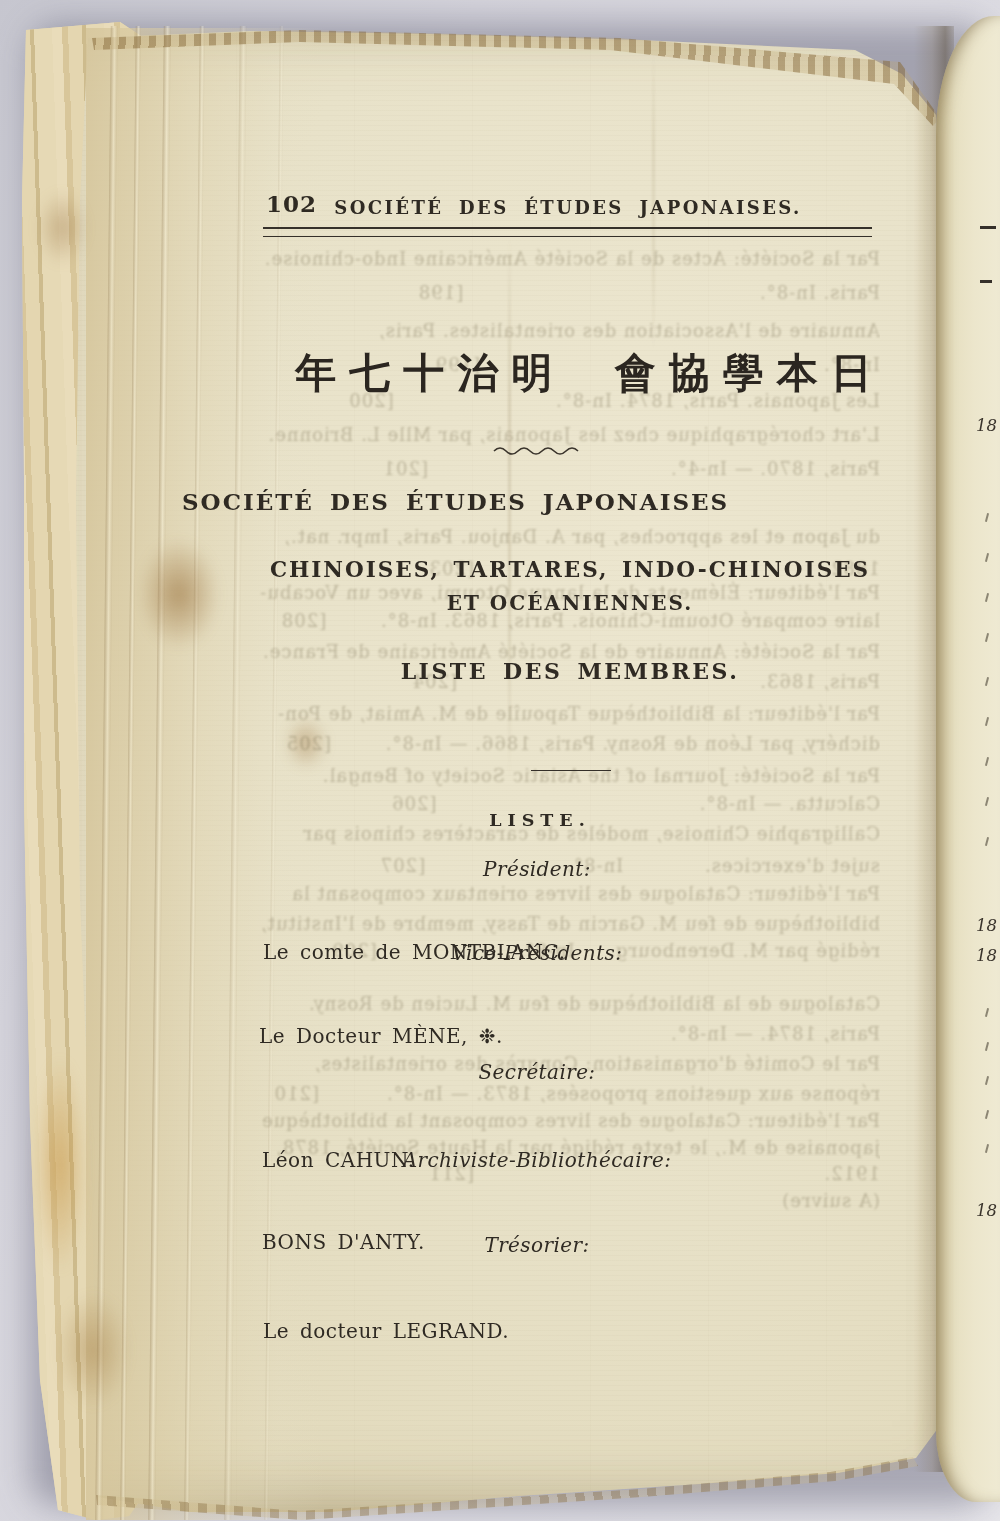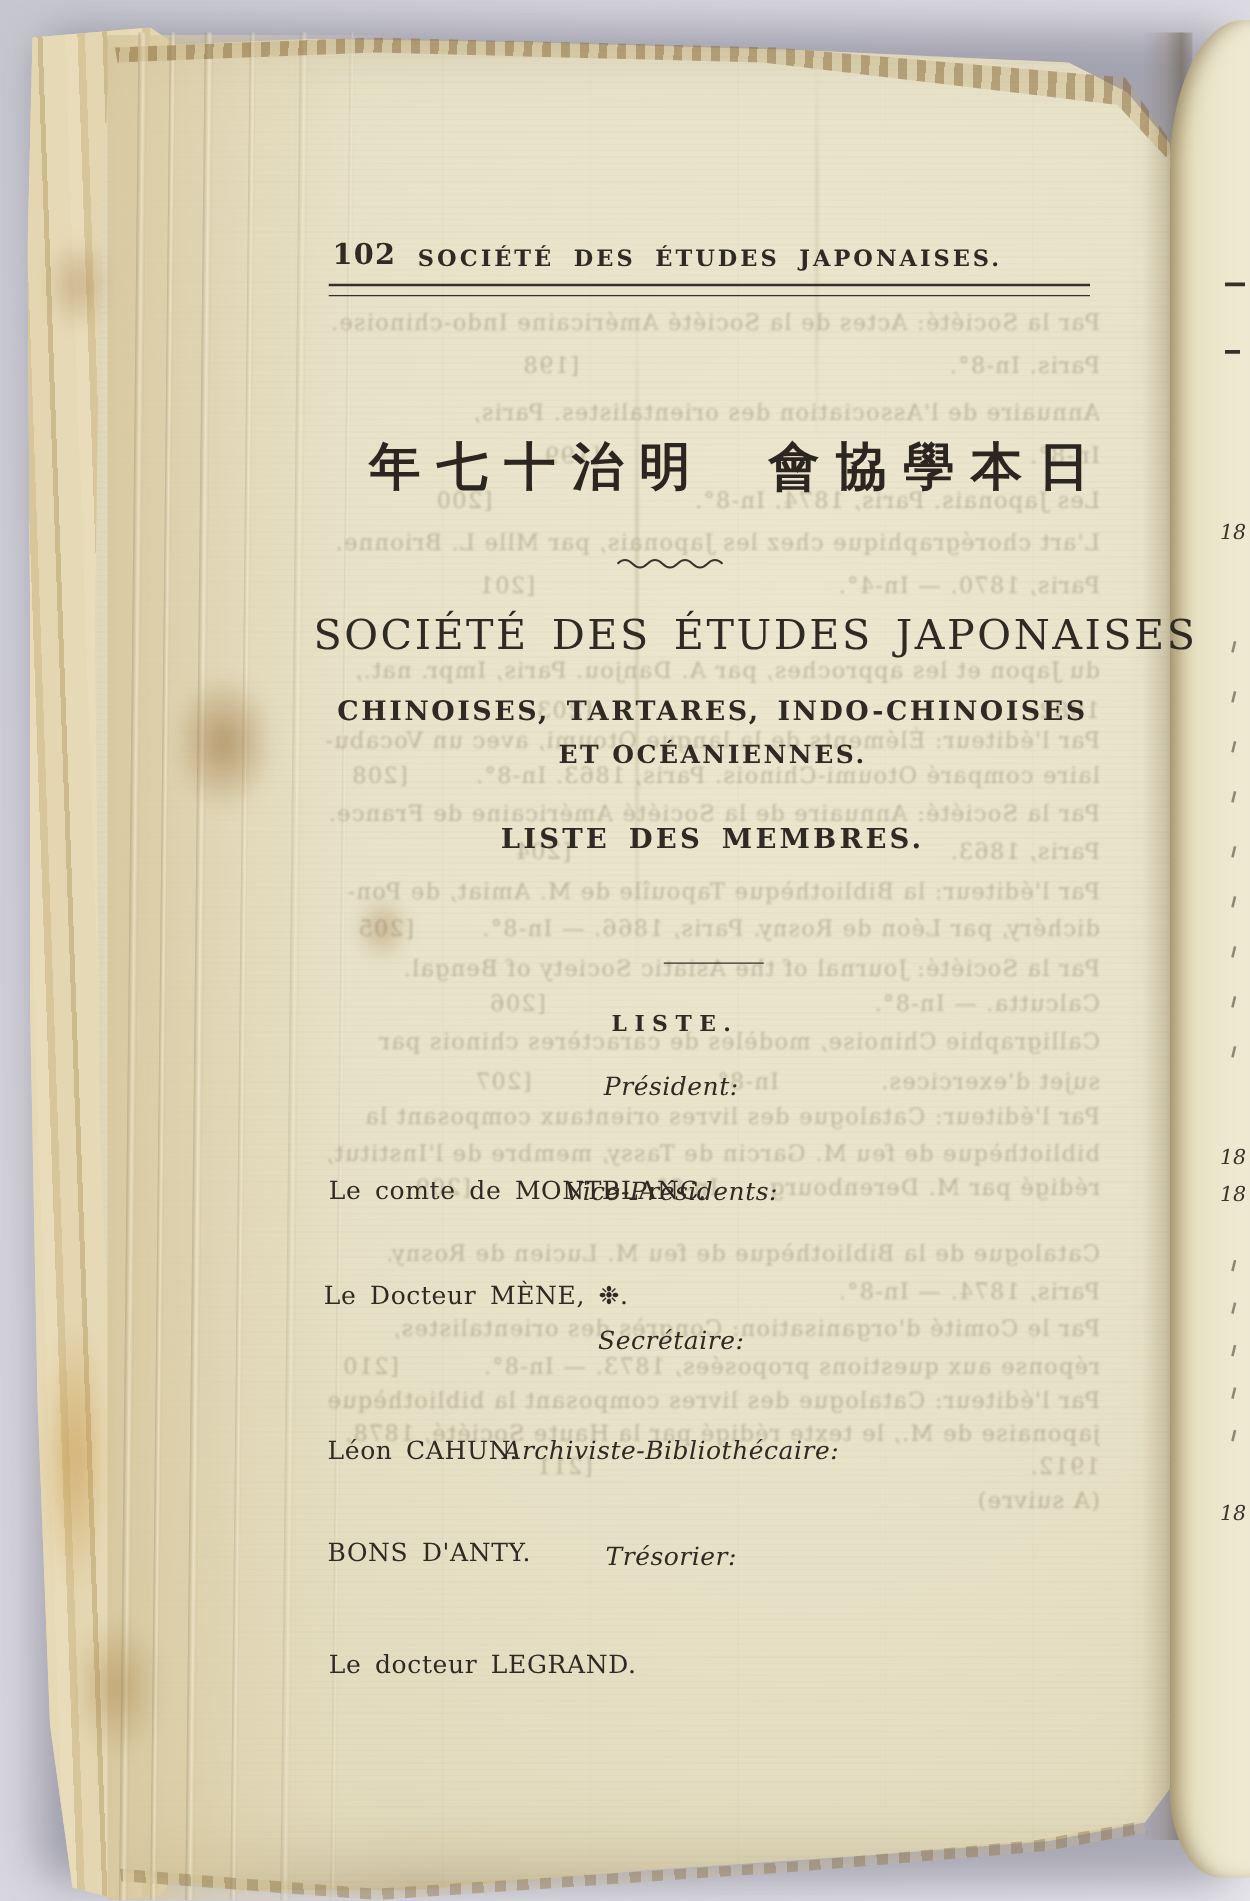--- a/index.html
+++ b/index.html
@@ -61,21 +61,21 @@
   .edge-tick{position:absolute;left:50px;width:2px;height:9px;background:rgba(60,52,40,.55);transform:rotate(14deg);}
   .edge-dash{position:absolute;left:44px;height:3px;background:#35302a;}
   
   #content{position:absolute;inset:0;z-index:10;color:#2f2a23;}
   .line{position:absolute;white-space:nowrap;}
   #pnum{left:266px;top:190px;font-size:23px;font-weight:600;letter-spacing:1px;}
   #rhead{left:262px;top:197px;width:612px;position:absolute;text-align:center;font-size:18px;font-weight:600;letter-spacing:2.4px;word-spacing:7px;}
   #hrule{position:absolute;left:263px;top:227px;width:609px;height:7px;border-top:2.6px solid #35302a;border-bottom:1.4px solid #35302a;}
   #jline{position:absolute;left:170px;top:346px;width:840px;text-align:center;font-size:41px;font-weight:700;letter-spacing:13px;word-spacing:22px;color:#2b2620;font-family:"DejaVu Sans","Liberation Sans",sans-serif;}
   #squiggle{position:absolute;left:492px;top:441px;}
-  #title{position:absolute;left:182px;top:488px;width:776px;text-align:right;font-size:33px;font-weight:400;letter-spacing:2px;word-spacing:6px;}
+  #title{position:absolute;left:182px;top:488px;width:776px;text-align:left;font-size:23px;font-weight:700;letter-spacing:2px;word-spacing:6px;}
   #sub1{position:absolute;left:182px;top:557px;width:776px;text-align:center;font-size:21.5px;font-weight:600;letter-spacing:2px;word-spacing:4px;}
   #sub2{position:absolute;left:182px;top:591px;width:776px;text-align:center;font-size:20px;font-weight:600;letter-spacing:2px;}
   #liste{position:absolute;left:182px;top:658px;width:776px;text-align:center;font-size:22px;font-weight:600;letter-spacing:2.5px;word-spacing:5px;}
   #year{position:absolute;left:182px;top:716px;width:776px;text-align:center;font-size:19px;font-weight:700;letter-spacing:4.5px;}
   #yrule{position:absolute;left:531px;top:770px;width:80px;border-top:1.8px solid #35302a;}
   #bureau{position:absolute;left:182px;top:810px;width:716px;text-align:center;font-size:17.5px;font-weight:700;letter-spacing:6px;}
   .role-label{position:absolute;left:182px;width:710px;text-align:center;font-style:italic;font-size:20px;letter-spacing:.4px;}
   #lab0{top:857px}#lab1{top:941px}#lab2{top:1060px}#lab3{top:1148px}#lab4{top:1233px}
   .member-name{position:absolute;font-size:20px;letter-spacing:.5px;word-spacing:4px;margin-top:40px;}
   #nm0{left:263px;top:900px}#nm1{left:259px;top:984px}#nm2{left:254px;top:1017px}

